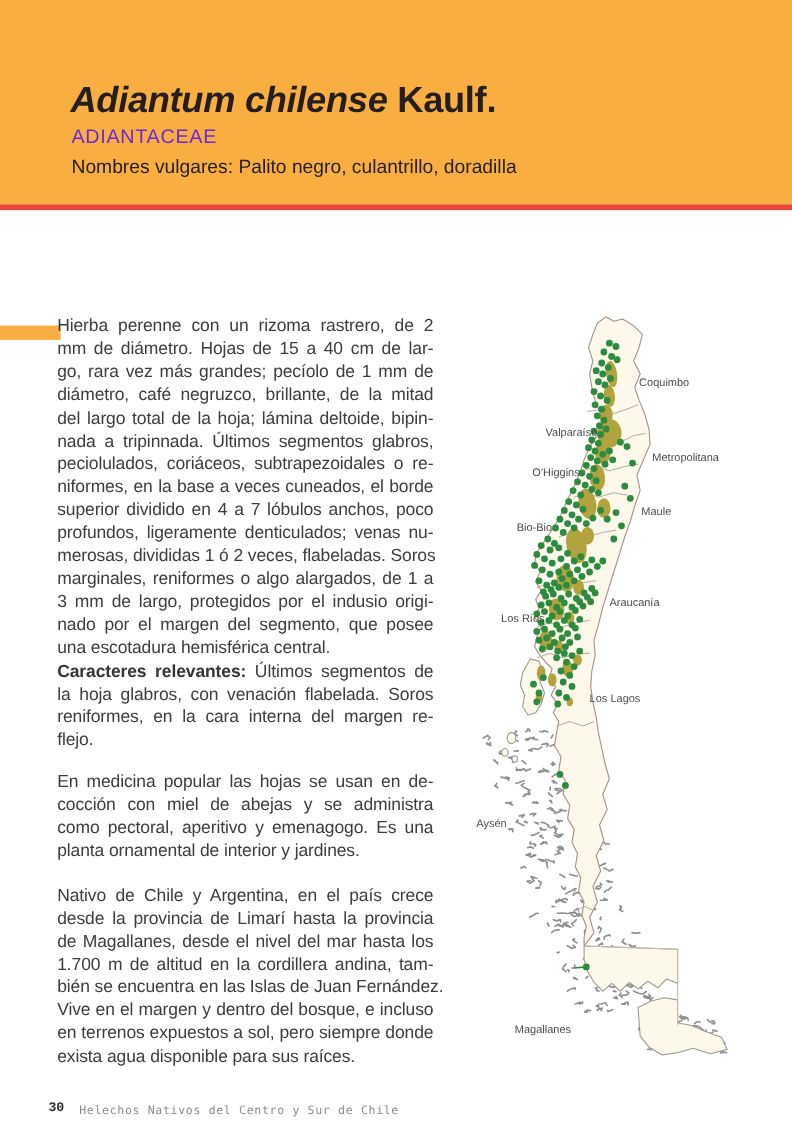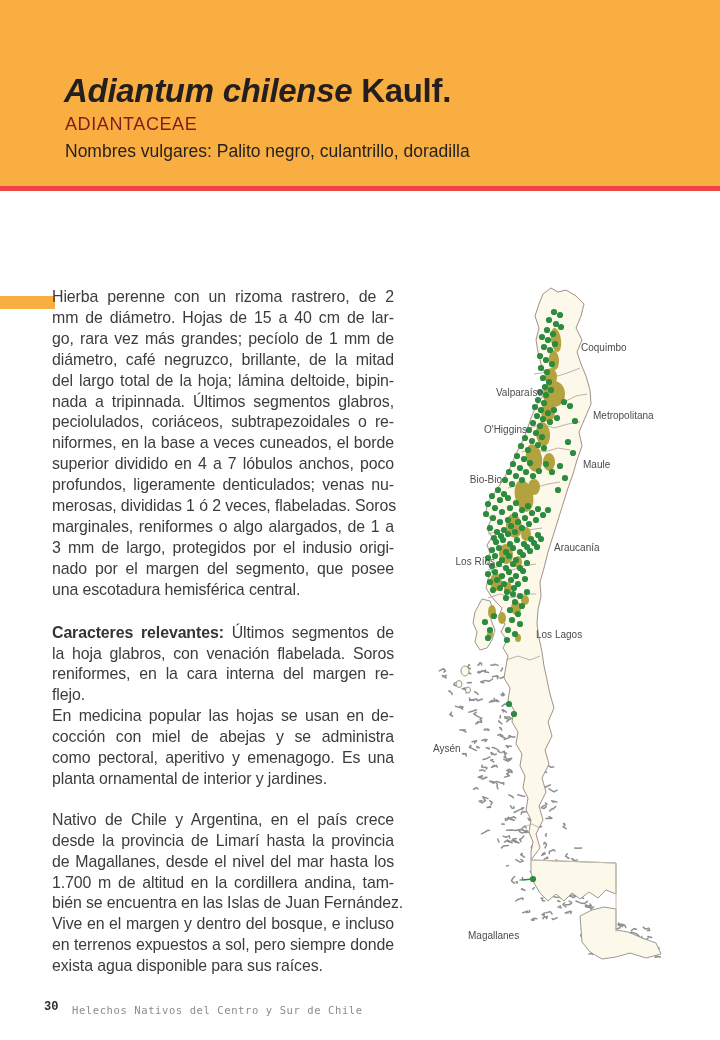--- a/index.html
+++ b/index.html
@@ -16,21 +16,21 @@
     background:var(--accent,#f9ae42);
     border-bottom:5px solid #ef4444;
   }
   .title{
     position:absolute;left:64px;top:72px;
     font-size:33px;font-weight:bold;color:#241f1e;letter-spacing:-0.3px;white-space:nowrap;
   }
   .title i{font-style:italic;}
   .family{
     position:absolute;left:65px;top:114px;
-    font-size:18px;color:#7f1d1d;letter-spacing:0.6px;
+    font-size:18px;color:#6d28d9;letter-spacing:0.6px;
   }
   .common-names{
     position:absolute;left:65px;top:141px;
     font-size:17.5px;color:#272120;
   }
 
   
   .para-marker{
     position:absolute;left:0;top:296px;width:55px;height:13px;
     background:var(--accent,#f9ae42);
@@ -90,27 +90,27 @@
         <div class="bline">peciolulados, coriáceos, subtrapezoidales o re-</div>
         <div class="bline">niformes, en la base a veces cuneados, el borde</div>
         <div class="bline">superior dividido en 4 a 7 lóbulos anchos, poco</div>
         <div class="bline">profundos, ligeramente denticulados; venas nu-</div>
         <div class="bline">merosas, divididas 1 ó 2 veces, flabeladas. Soros</div>
         <div class="bline">marginales, reniformes o algo alargados, de 1 a</div>
         <div class="bline">3 mm de largo, protegidos por el indusio origi-</div>
         <div class="bline">nado por el margen del segmento, que posee</div>
         <div class="bline last">una escotadura hemisférica central.</div>
       </div>
-      <div class="para" style="margin-top: 22px;">
+      <div class="para" style="">
         <div class="bline"><b>Caracteres relevantes:</b> Últimos segmentos de</div>
         <div class="bline">la hoja glabros, con venación flabelada. Soros</div>
         <div class="bline">reniformes, en la cara interna del margen re-</div>
         <div class="bline last">flejo.</div>
       </div>
-      <div class="para" style="margin-top: 0px;">
+      <div class="para" style="margin-top: 17px;">
         <div class="bline">En medicina popular las hojas se usan en de-</div>
         <div class="bline">cocción con miel de abejas y se administra</div>
         <div class="bline">como pectoral, aperitivo y emenagogo. Es una</div>
         <div class="bline last">planta ornamental de interior y jardines.</div>
       </div>
       <div class="para" style="margin-top: 20px;">
         <div class="bline">Nativo de Chile y Argentina, en el país crece</div>
         <div class="bline">desde la provincia de Limarí hasta la provincia</div>
         <div class="bline">de Magallanes, desde el nivel del mar hasta los</div>
         <div class="bline">1.700 m de altitud en la cordillera andina, tam-</div>

